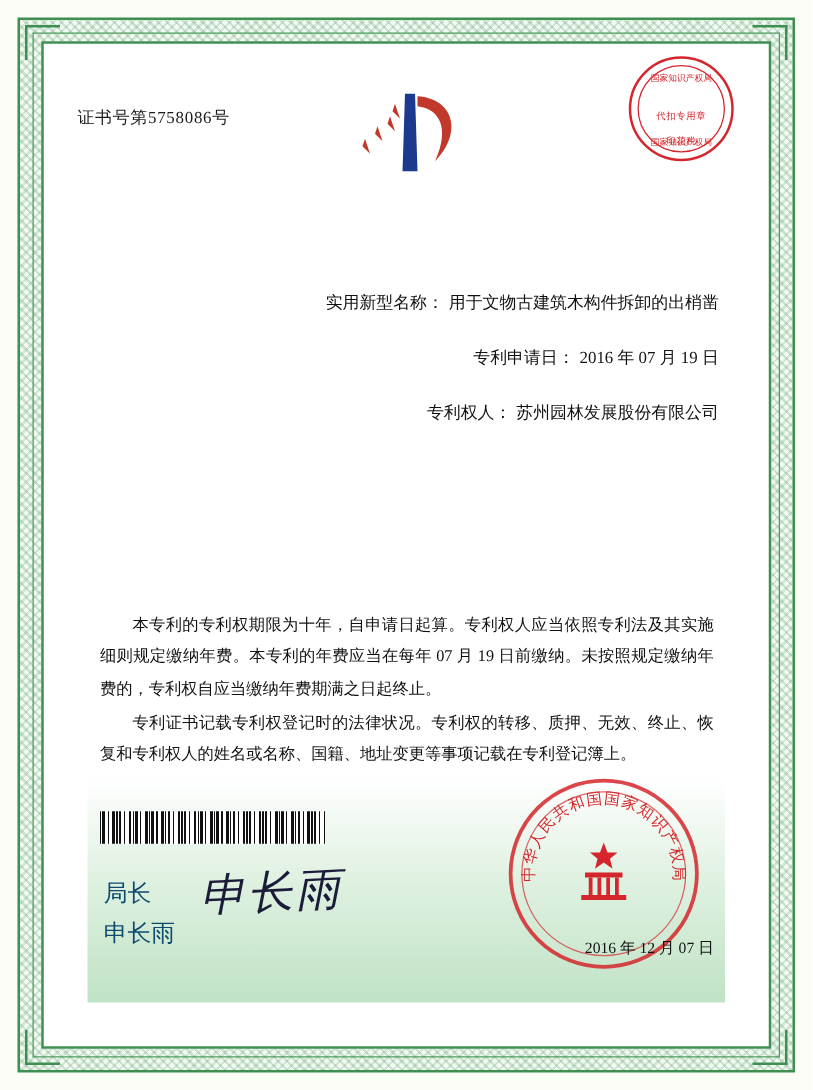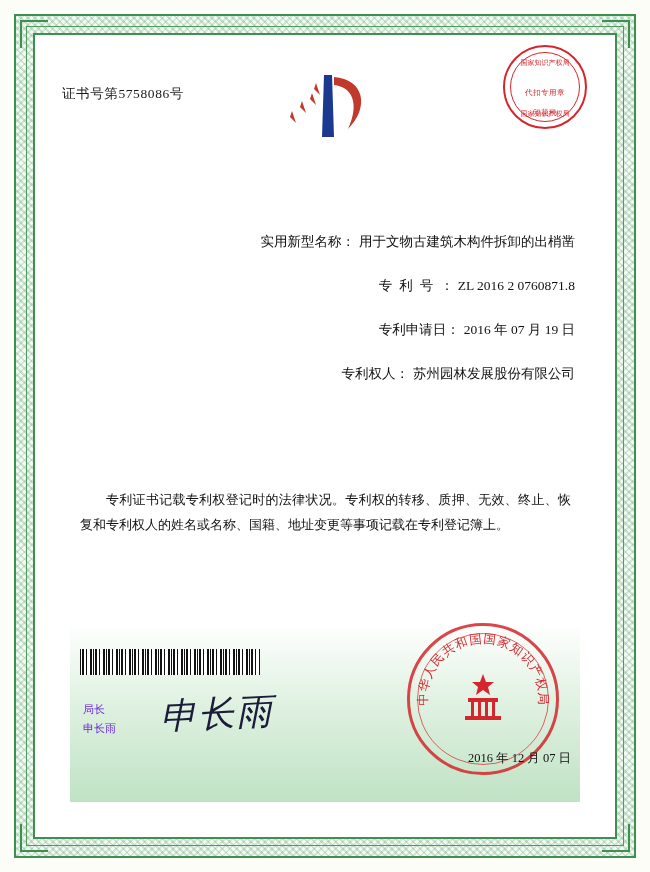--- a/index.html
+++ b/index.html
@@ -194,22 +194,22 @@
       #111 0 1px, #fff 1px 2px, #111 2px 4px, #fff 4px 6px,
       #111 6px 7px, #fff 7px 10px, #111 10px 12px, #fff 12px 13px
     );
   }
 
   
   .sign-block {
     position: absolute;
     left: 48px;
     top: 665px;
-    font-size: 11px;
-    color: #6d28d9;
+    font-size: 19px;
+    color: #0c4a6e;
     line-height: 1.7;
   }
   .signature {
     position: absolute;
     left: 125px;
     top: 655px;
     font-size: 36px;
     color: #1b1b3a;
     font-family: "Liberation Serif", serif;
     font-style: italic;
@@ -315,31 +315,29 @@
       <div class="st-l2">代扣专用章</div>
       <div class="arc-bot">国家知识产权局</div>
     </div>
 
 
     <div class="fields">
       <div class="field-row">
         <span class="field-label">实用新型名称</span><span>：</span><span class="field-value">用于文物古建筑木构件拆卸的出梢凿</span>
       </div>
       <div class="field-row">
-        <span class="field-label spaced">专利号</span><span>：</span><span class="field-value">ZL 2016 2 0760871.8</span>
-      </div>
-      <div class="field-row">
         <span class="field-label">专利申请日</span><span>：</span><span class="field-value">2016 年 07 月 19 日</span>
       </div>
       <div class="field-row">
         <span class="field-label">专利权人</span><span>：</span><span class="field-value">苏州园林发展股份有限公司</span>
       </div>
     </div>
 
     <div class="paragraphs">
+      <p>本专利的专利权期限为十年，自申请日起算。专利权人应当依照专利法及其实施细则规定缴纳年费。本专利的年费应当在每年 07 月 19 日前缴纳。未按照规定缴纳年费的，专利权自应当缴纳年费期满之日起终止。</p>
       <p>专利证书记载专利权登记时的法律状况。专利权的转移、质押、无效、终止、恢复和专利权人的姓名或名称、国籍、地址变更等事项记载在专利登记簿上。</p>
     </div>
 
     <div class="barcode"></div>
 
     <div class="sign-block">
       <div>局长</div>
       <div>申长雨</div>
     </div>
 

